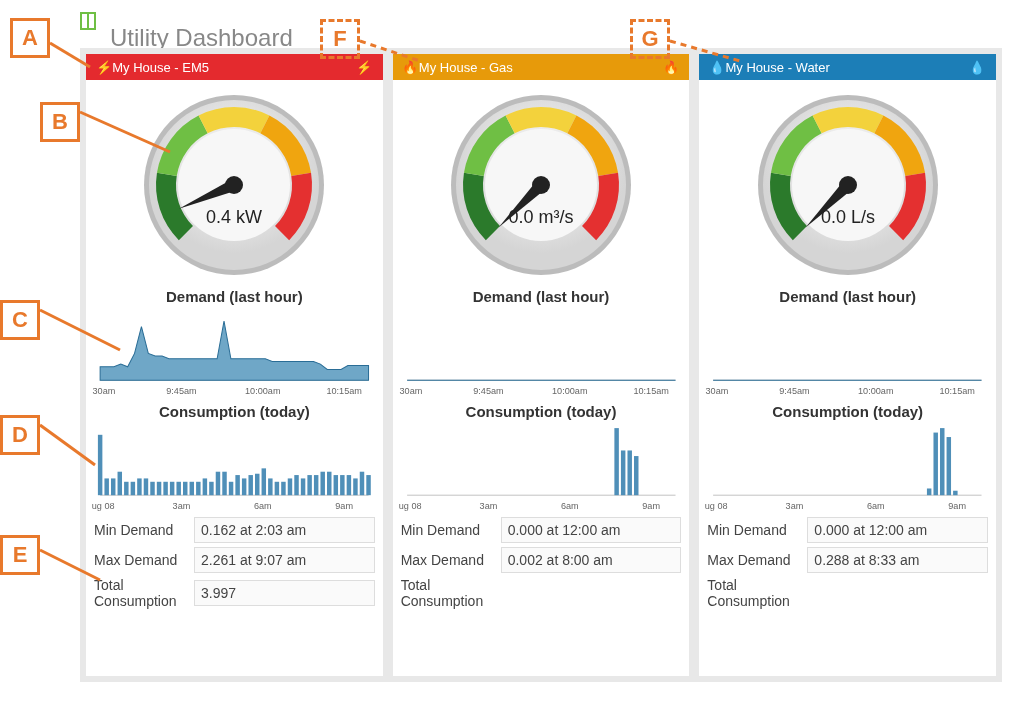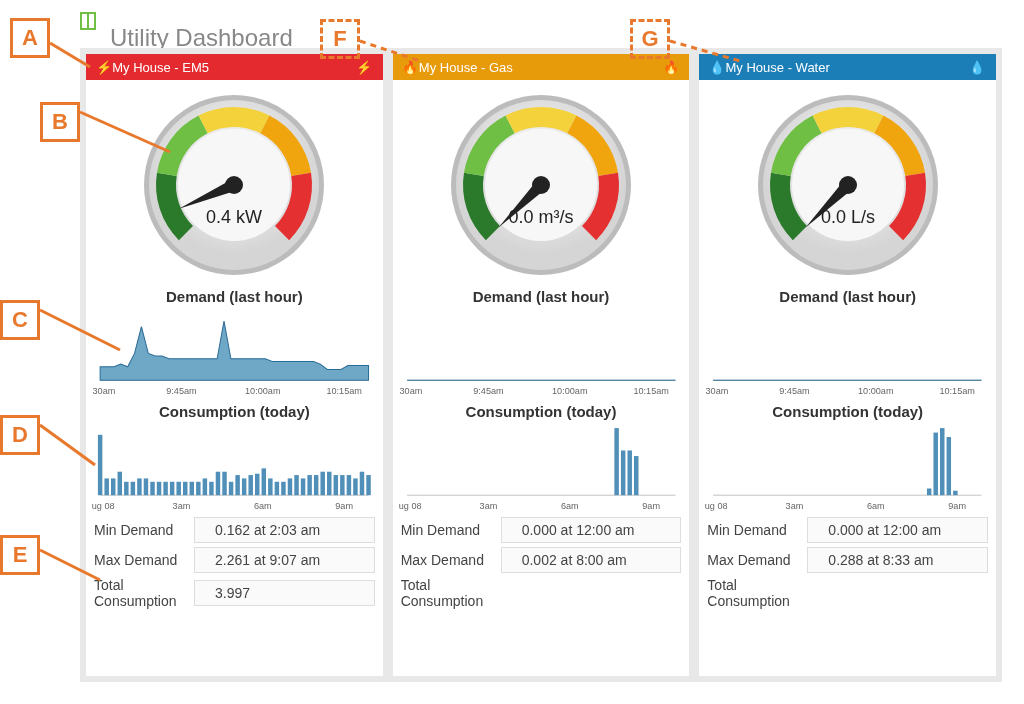--- a/index.html
+++ b/index.html
@@ -17,21 +17,21 @@
   .icon { font-size: 13px; }
   .gauge-wrap { display: flex; justify-content: center; padding: 10px 0 4px 0; }
   .gauge { width: 190px; height: 190px; }
   .section-label { text-align: center; font-weight: 700; font-size: 15px; color: #333; margin: 4px 0 2px 0; }
   .chart { width: 100%; padding: 0 6px; }
   .chart svg { display: block; width: 100%; }
   .xaxis { font-size: 9px; fill: #666; text-anchor: middle; }
   .stats { padding: 4px 8px 8px 8px; }
   .stat-row { display: flex; align-items: center; margin-bottom: 4px; font-size: 14px; color: #444; }
   .stat-row .lbl { width: 100px; }
-  .stat-row .val { flex: 1; border: 1px solid #ddd; background: #fafafa; padding: 4px 20px; }
+  .stat-row .val { flex: 1; border: 1px solid #ddd; background: #fafafa; padding: 4px 6px; }
   
   .callout { position: absolute; display: flex; align-items: center; z-index: 20; pointer-events: none; }
   .callout .box { width: 40px; height: 40px; border: 3px solid #e8792c; background: #fff; color: #e8792c; font-size: 22px; font-weight: 700; display: flex; align-items: center; justify-content: center; }
   .callout svg { overflow: visible; }
   .callout.dashed .box { border-style: dashed; background: transparent; }
 </style>
 </head>
 <body>
 
 <div class="logo"><span></span><span></span></div>

